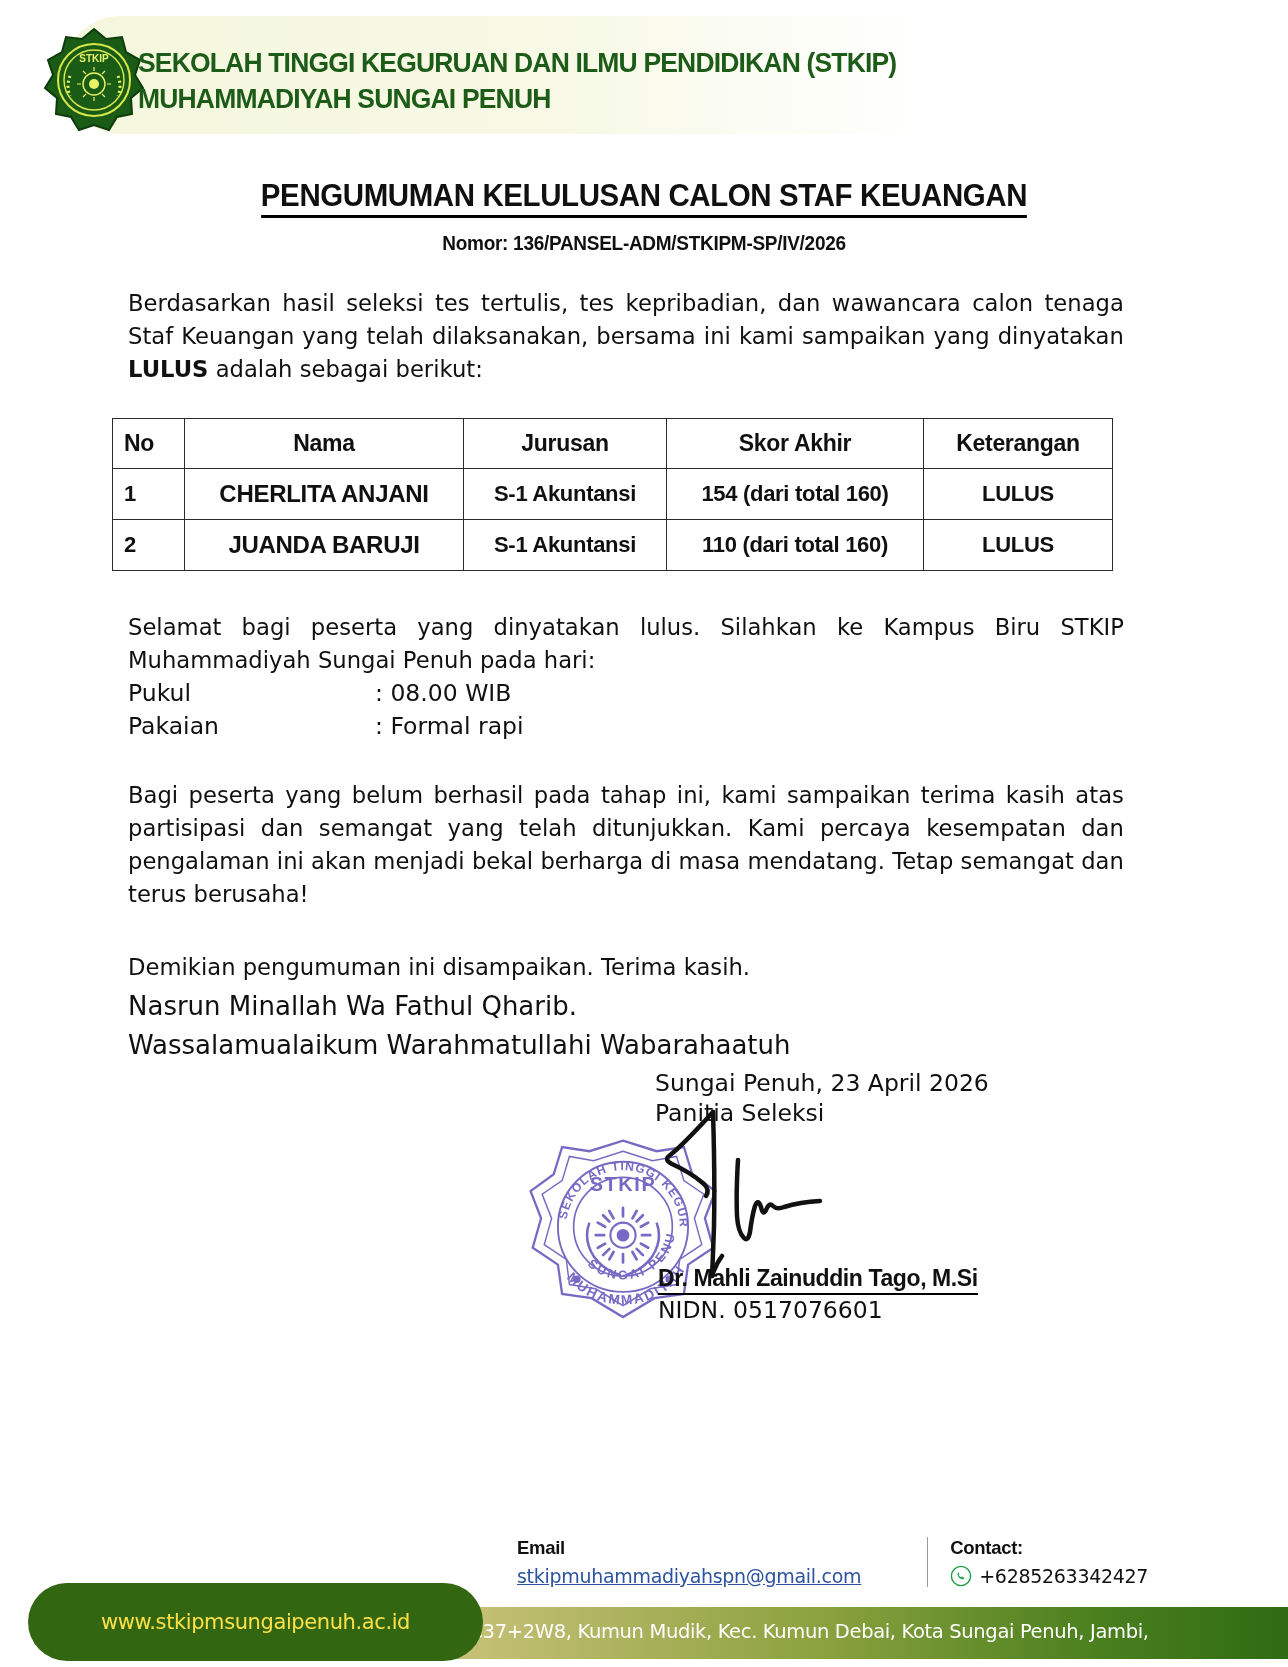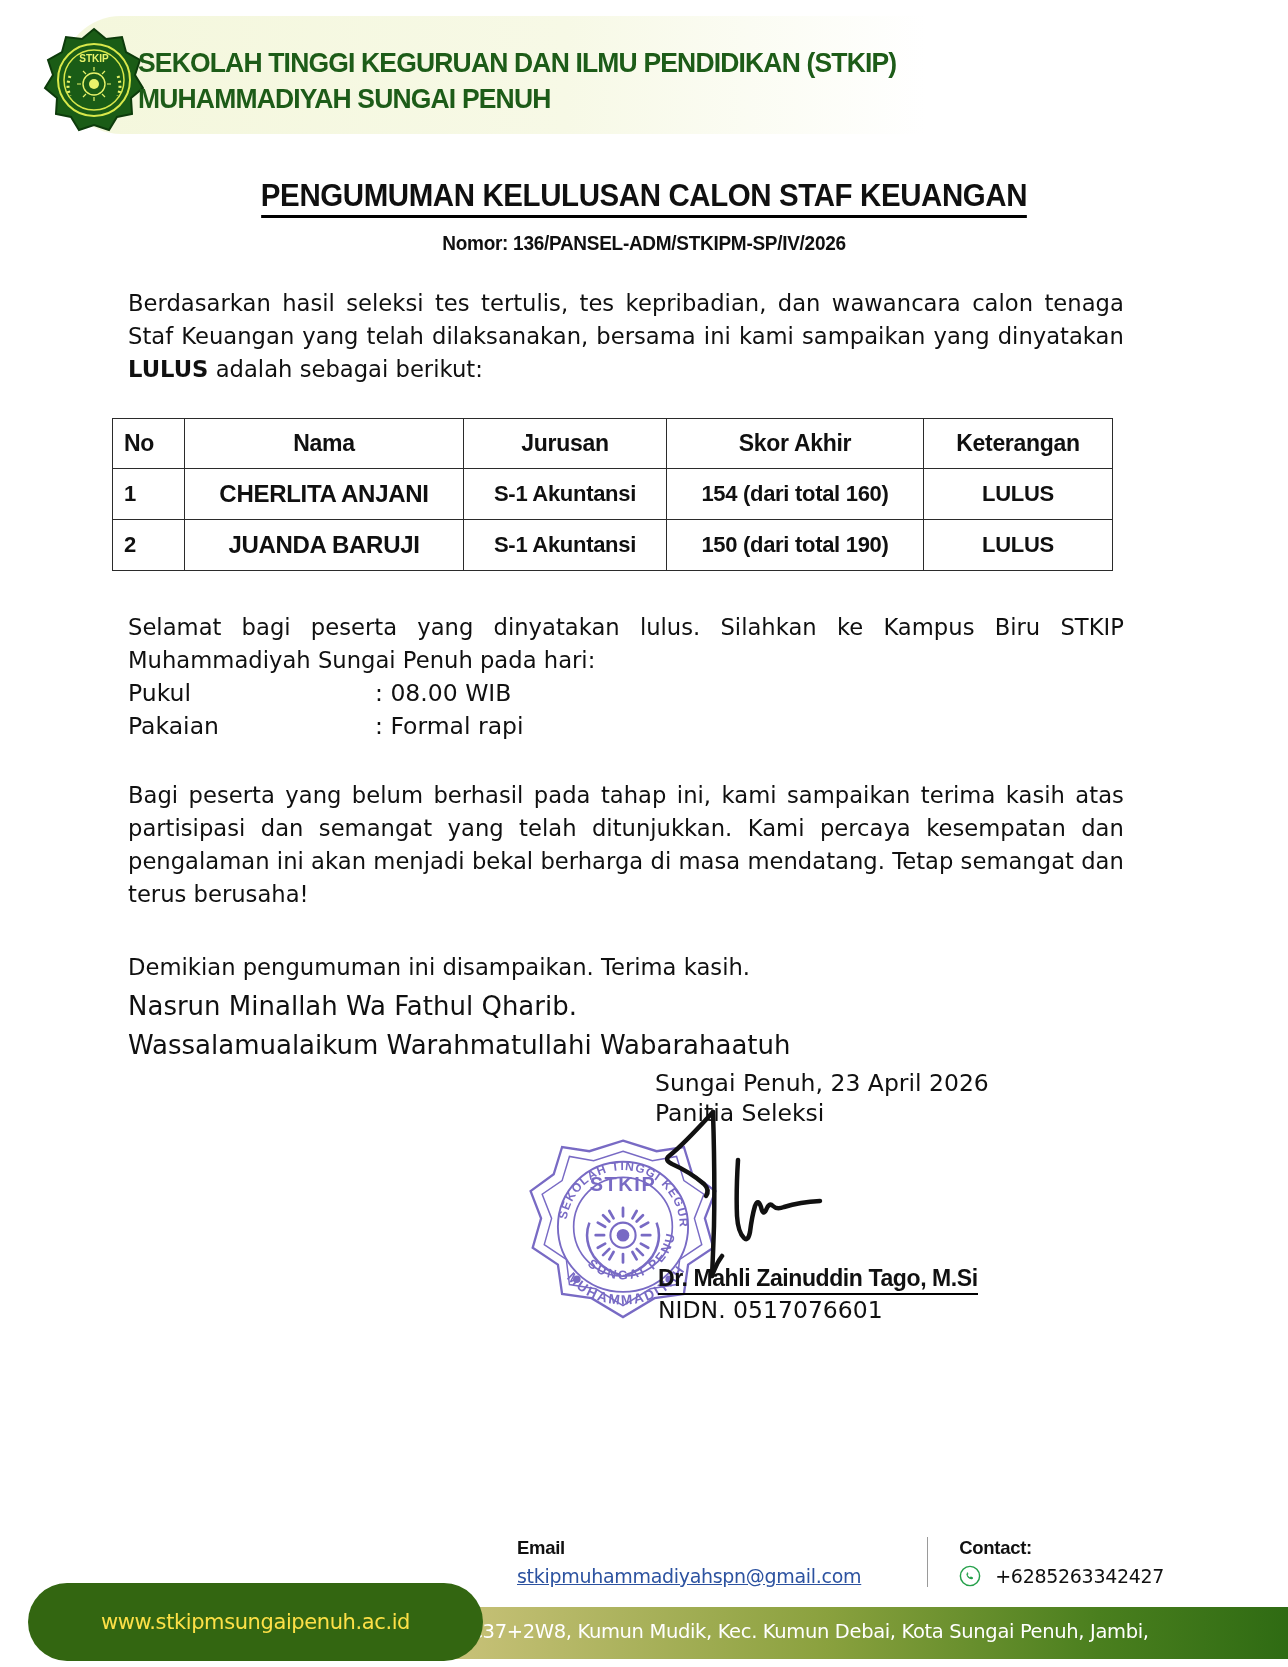--- a/index.html
+++ b/index.html
@@ -183,36 +183,36 @@
   }
   .f-contacts {
     position: absolute;
     left: 485px; top: 10px;
     width: 760px;
     display: flex;
   }
   .f-block { padding-right: 34px; margin-left: 32px; }
   .f-block.contact {
     border-left: 1.5px solid #9a9a9a;
-    padding-left: 31px;
+    padding-left: 22px;
   }
   .f-head {
     font-family: "Liberation Sans", sans-serif;
     font-weight: bold;
     font-size: 18.5px;
     letter-spacing: -0.3px;
     margin-bottom: 6px;
   }
   .f-mail {
     font-size: 19px;
     color: #2c52a0;
     text-decoration: underline;
     letter-spacing: -0.3px;
   }
-  .f-phone-row { display: flex; align-items: center; gap: 14px; justify-content: flex-end; }
+  .f-phone-row { display: flex; align-items: center; gap: 7px; justify-content: flex-end; }
   .f-phone { font-size: 19px; letter-spacing: -0.3px; }
 
   .f-alamat-bar {
     position: absolute;
     left: 238px; bottom: 8px;
     width: 1050px; height: 52px;
     background: linear-gradient(to right, #d9cf90 0%, #c9c279 20%, #8aa13e 56%, #4a7f1e 82%, #2f6b13 100%);
   }
   .f-alamat-text {
     position: absolute;
@@ -294,21 +294,21 @@
           <td class="col-no">1</td>
           <td class="cell-nama">CHERLITA ANJANI</td>
           <td>S-1 Akuntansi</td>
           <td>154 (dari total 160)</td>
           <td>LULUS</td>
         </tr>
         <tr>
           <td class="col-no">2</td>
           <td class="cell-nama">JUANDA BARUJI</td>
           <td>S-1 Akuntansi</td>
-          <td>150 (dari total 190)</td>
+          <td>110 (dari total 160)</td>
           <td>LULUS</td>
         </tr>
       </tbody>
     </table>
   </div>
 
   <p class="para after-table">Selamat bagi peserta yang dinyatakan lulus. Silahkan ke Kampus Biru STKIP Muhammadiyah Sungai Penuh pada hari:</p>
 
   <div class="detail-list">
     <div class="detail-row">

